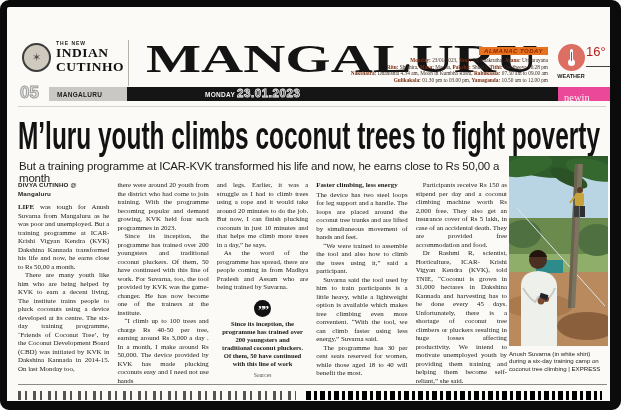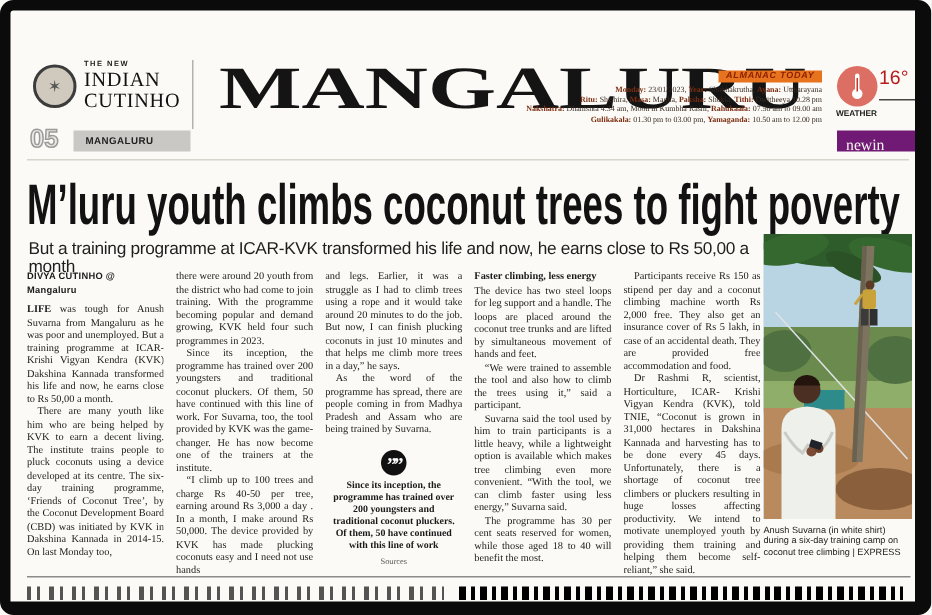--- a/index.html
+++ b/index.html
@@ -7,21 +7,21 @@
         font-family:"Liberation Serif",serif;color:#1a1a1a;}
   
   #frame{position:absolute;inset:0;border:solid #0b0b0b;border-width:7px 11px 9px 7px;
          border-radius:9px;z-index:60;pointer-events:none;}
   
   #brand{position:absolute;left:22px;top:41px;display:flex;align-items:center;gap:5px;}
   #emblem{width:25px;height:25px;border-radius:50%;border:2px solid #3c3c3c;background:#cfcabd;
           display:flex;align-items:center;justify-content:center;font-size:11px;color:#555;}
   #brand-text{line-height:1;}
   #brand-text .tag{font-family:"Liberation Sans",sans-serif;font-size:5px;font-weight:bold;letter-spacing:1px;color:#222;}
-  #brand-text .big{font-family:"Liberation Serif",serif;font-weight:normal;font-size:13.5px;letter-spacing:.5px;color:#111;}
+  #brand-text .big{font-family:"Liberation Serif",serif;font-weight:bold;font-size:13.5px;letter-spacing:.5px;color:#111;}
   #masthead-divider{position:absolute;left:128px;top:40px;width:1px;height:46px;background:#b5b2aa;}
   #city-svg{position:absolute;left:146px;top:36px;}
   
   #almanac{position:absolute;left:330px;top:39px;width:218px;text-align:right;z-index:5;}
   #almanac-badge{display:inline-block;background:#e8731e;color:#8d2200;font-family:"Liberation Sans",sans-serif;
                  font-weight:bold;font-style:italic;font-size:6px;letter-spacing:.5px;padding:1px 5px;}
   .alm-line{font-size:5.3px;line-height:6.6px;color:#3a2a22;}
   .alm-line b{color:#7b2d12;}
   
   #weather{position:absolute;left:552px;top:44px;width:38px;text-align:center;}
@@ -36,21 +36,21 @@
   #pagenum{position:absolute;left:20px;top:83px;font-family:"Liberation Sans",sans-serif;font-size:17px;font-weight:bold;
            color:rgba(0,0,0,0.07);-webkit-text-stroke:1px #9a9a9a;}
   #section-bar{position:absolute;left:49px;top:87px;width:78px;height:14px;background:#c9c8c4;
                display:flex;align-items:center;padding-left:8px;box-sizing:border-box;}
   #section-bar span{font-family:"Liberation Sans",sans-serif;font-weight:bold;font-size:6.5px;color:#1f1f1f;letter-spacing:.3px;}
   #date-bar{position:absolute;left:127px;top:87px;width:431px;height:14px;background:#151515;}
   #day-label{position:absolute;left:78px;top:4px;font-family:"Liberation Sans",sans-serif;font-weight:bold;
              font-size:6.5px;color:#f2f2f2;letter-spacing:.3px;}
   #date-label{position:absolute;left:110px;top:0;font-family:"Liberation Sans",sans-serif;font-weight:bold;
               font-size:11.5px;letter-spacing:.6px;color:rgba(255,255,255,0.14);-webkit-text-stroke:.8px #ededed;}
-  #site-bar{position:absolute;left:558px;top:87px;width:52px;height:14px;background:#701a75;overflow:hidden;}
+  #site-bar{position:absolute;left:558px;top:87px;width:52px;height:14px;background:#ec4899;overflow:hidden;}
   #site-bar span{font-family:"Liberation Serif",serif;font-size:10.5px;color:#f6f4ef;padding-left:6px;}
   #bar-underrule{position:absolute;left:18px;top:106px;width:588px;height:1px;background:#d8d4cc;}
   
   #headline-svg{position:absolute;left:18px;top:114px;}
   #subhead{position:absolute;left:19px;top:160px;width:490px;font-family:"Liberation Sans",sans-serif;
            font-size:11.5px;letter-spacing:-.2px;color:#1e1e1e;}
   
   #columns{position:absolute;left:18px;top:181px;width:489px;height:204px;display:flex;gap:8px;overflow:hidden;}
   .col{flex:1 1 0;overflow:hidden;font-size:6.9px;line-height:8.5px;text-align:justify;}
   .col p{margin:0;}
@@ -115,20 +115,24 @@
     </div>
     <div id="weather-label">WEATHER</div>
   </div>
   <div id="temp">16°</div>
   <div id="temp-rule"></div>
 
   <div id="pagenum">05</div>
   <div id="section-bar">
     <span>MANGALURU</span>
   </div>
+  <div id="date-bar">
+    <span id="day-label">MONDAY</span>
+    <span id="date-label">23.01.2023</span>
+  </div>
   <div id="site-bar">
     <span>newin</span>
   </div>
   <div id="bar-underrule"></div>
 
   <svg id="headline-svg" width="588" height="44">
     <text x="0" y="35" font-family="Liberation Sans, sans-serif" font-weight="800" font-size="38" fill="#121212" textLength="582" lengthAdjust="spacingAndGlyphs">M’luru youth climbs coconut trees to fight poverty</text>
   </svg>
   <div id="subhead">But a training programme at ICAR-KVK transformed his life and now, he earns close to Rs 50,00 a month</div>
 

